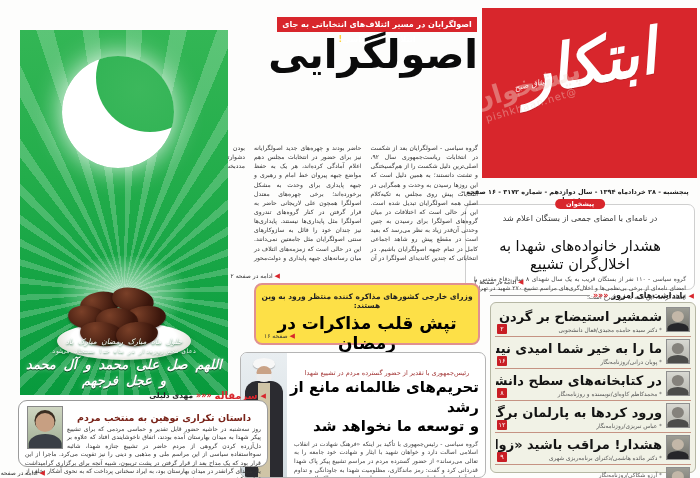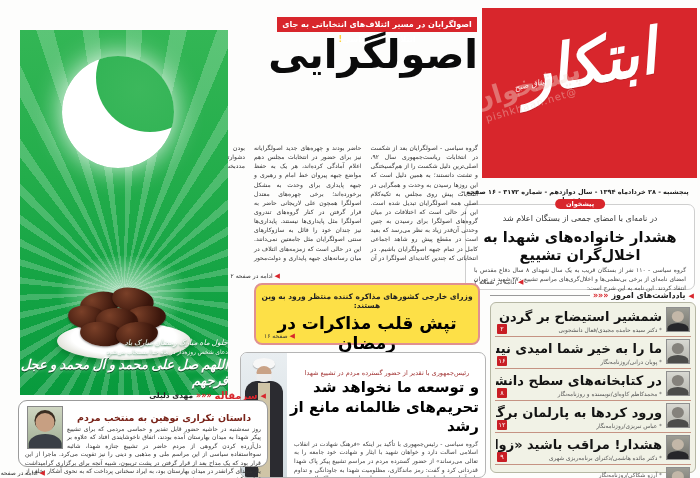--- a/index.html
+++ b/index.html
@@ -27,22 +27,22 @@
   .dateline { position:absolute; top:188px; right:5px; width:240px;
     font-size:6.5px; font-weight:bold; color:#222; text-align:center; }
 
   
   .martyrs { position:absolute; top:204px; right:5px; width:230px; height:86px;
     border:1px solid #cfcfcf; border-radius:7px; background:#fff; }
   .martyrs .pill { position:absolute; top:-6px; right:50%; transform:translateX(50%);
     background:#d8262c; color:#fff; font-size:6.5px; padding:1px 11px;
     border-radius:7px; font-weight:bold; }
   .martyrs .kicker { margin-top:9px; text-align:center; font-size:8px; color:#333; }
-  .martyrs .head { text-align:center; font-size:14.5px; font-weight:bold;
-    color:#0e0e0e; line-height:1.25; margin-top:5px; }
+  .martyrs .head { text-align:center; font-size:14.5px; font-weight:normal;
+    color:#0e0e0e; line-height:1.25; margin-top:14px; }
   .martyrs .body { font-size:6px; color:#444; text-align:justify; padding:2px 8px 0 8px;
     line-height:1.45; }
   .continue { font-size:6px; color:#333; }
   .continue .arr { color:#d8262c; font-size:7px; }
   .martyrs .continue { position:absolute; left:8px; bottom:3px; }
 
   
   .notes-header { position:absolute; top:291px; right:6px; width:204px;
     display:flex; align-items:center; gap:3px; direction:rtl; }
   .notes-header .arr { color:#d8262c; font-size:7px; }
@@ -138,22 +138,22 @@
   }
   .crescent-svg { position:absolute; top:12px; left:34px;
     filter:drop-shadow(0 0 14px rgba(255,255,255,.95)); }
   .plate { position:absolute; top:292px; left:50%; transform:translateX(-50%);
     width:134px; height:38px; border-radius:50%;
     background:radial-gradient(ellipse at 50% 40%, #ffffff 55%, #d9d9cf 78%, #f2f2ea 100%);
     box-shadow:0 3px 6px rgba(0,60,20,.35); }
   .date-blob { position:absolute; border-radius:48% 52% 50% 50%;
     background:radial-gradient(circle at 32% 28%, #7a4028, #3a160c 72%);
     box-shadow:0 1px 2px rgba(0,0,0,.4); }
-  .poster .callig { position:absolute; bottom:6px; width:100%; 
-    color:#fff; font-family:Liberation Serif, serif; }
+  .poster .callig { position:absolute; bottom:6px; width:100%; text-align:center;
+    color:#fff; font-family:Liberation Mono, monospace; }
   .callig .c1 { font-size:7.5px; font-style:italic; text-shadow:0 1px 2px #0a5c28; }
   .callig .c2 { font-size:6px; opacity:.95; margin-top:1px; text-shadow:0 1px 2px #0a5c28; }
   .callig .c3 { font-size:13px; font-weight:bold; font-style:italic; margin-top:2px;
     text-shadow:0 1px 0 #06471e, 0 0 5px rgba(255,255,255,.45); }
 
   
   .ed-header { position:absolute; top:390px; right:434px; left:18px; display:flex;
     align-items:center; gap:3px; direction:rtl; }
   .ed-header .arr { color:#d8262c; font-size:7px; }
   .ed-header .lbl { color:#d8262c; font-size:10px; font-weight:bold; }
@@ -273,22 +273,22 @@
     <div class="photo">
       <div class="rp-robe"></div>
       <div class="rp-inner"></div>
       <div class="rp-turban"></div>
       <div class="rp-face"></div>
       <div class="rp-beard"></div>
     </div>
     <div class="content">
       <div class="kicker">رئیس‌جمهوری با تقدیر از حضور گسترده مردم در تشییع شهدا</div>
       <div class="head">
+        <div>تحریم‌های ظالمانه مانع از رشد</div>
         <div>و توسعه ما نخواهد شد</div>
-        <div>تحریم‌های ظالمانه مانع از رشد</div>
       </div>
       <div class="body">گروه سیاسی - رئیس‌جمهوری با تأکید بر اینکه «فرهنگ شهادت در انقلاب اسلامی اصالت دارد و خواهان شهید با ایثار و شهادت خود جامعه را به تعالی می‌رساند» از حضور گسترده مردم در مراسم تشییع پیکر پاک شهدا قدردانی کرد و گفت: رمز ماندگاری، مظلومیت شهدا به جاودانگی و تداوم راه آنها و پیام اصلی، حضور حماسی ملت است. حجت‌الاسلام حسن روحانی در جلسه هیات دولت تصریح کرد: مردم ما با حضور شکوهمند در مراسم...</div>
       <div class="continue"><span class="arr">◀</span> <span>صفحه ۱۰</span></div>
     </div>
   </div>
 
   <div class="poster">
     <svg class="crescent-svg" width="140" height="140">
       <defs>
         <clipPath id="cres-clip">

